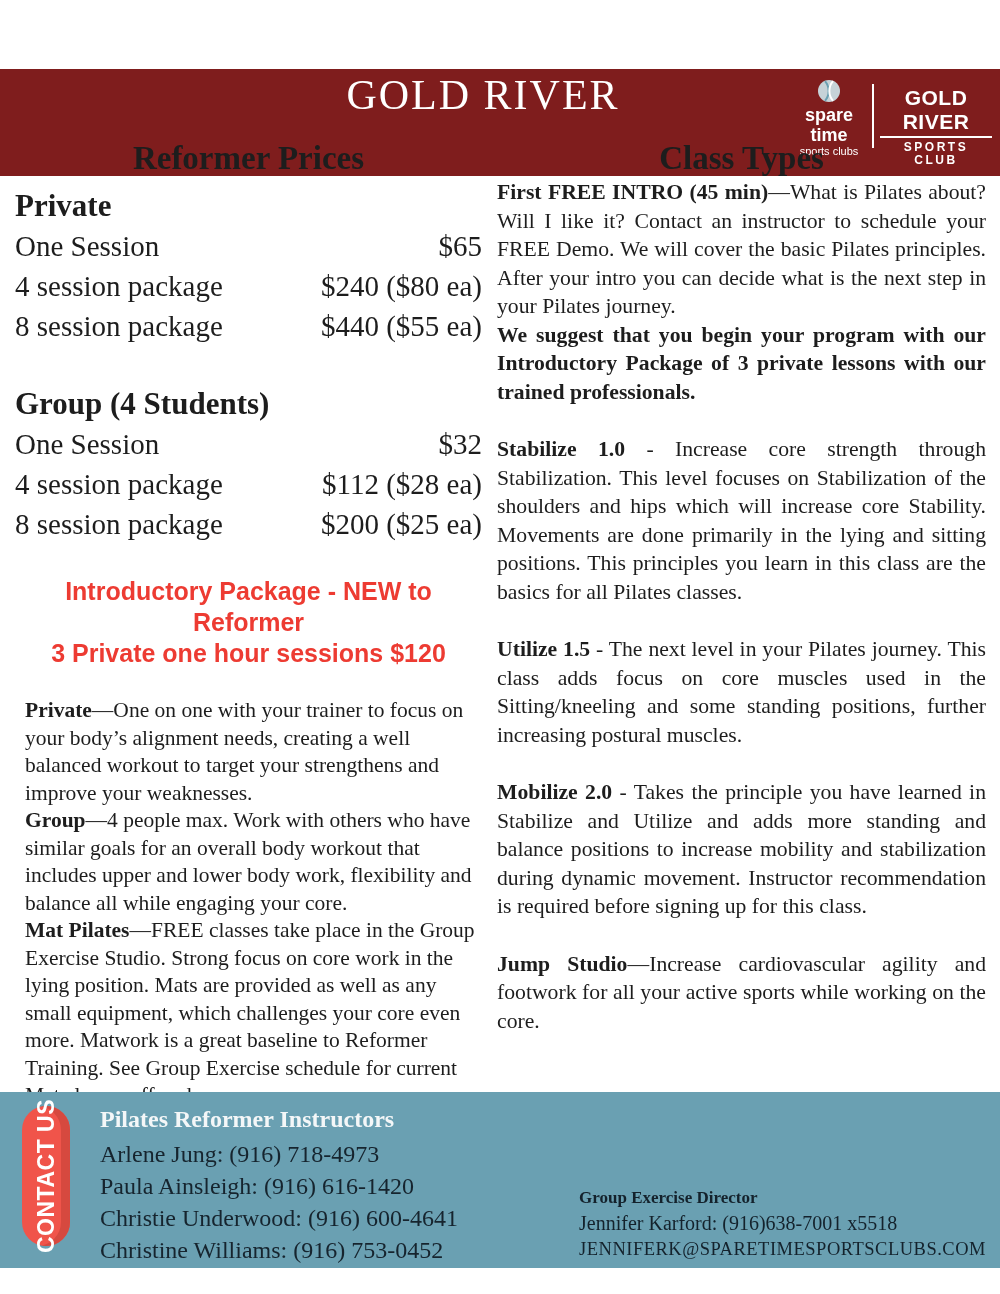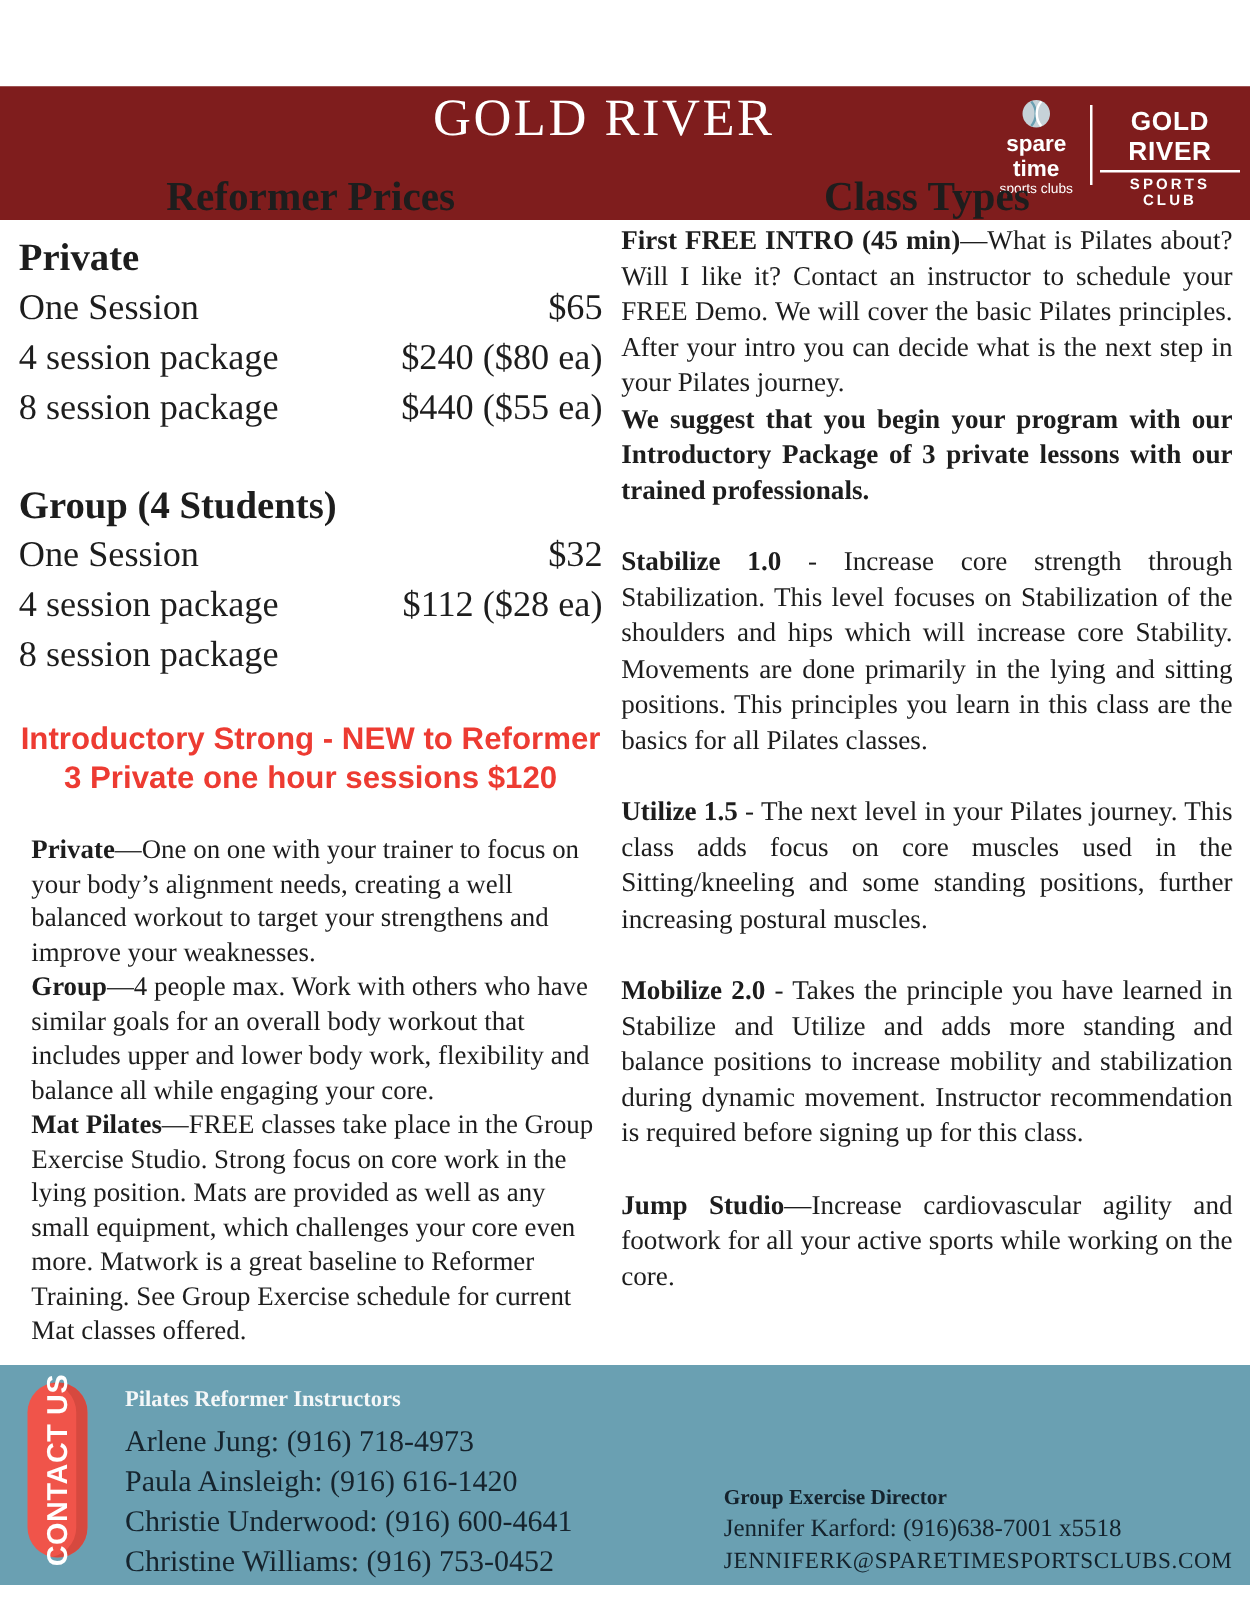--- a/index.html
+++ b/index.html
@@ -42,21 +42,21 @@
   .class-para.allbold{font-weight:bold;}
   .class-para b{font-weight:bold;}
   
   .footer-band{position:absolute;top:1092px;left:0;width:1000px;height:176px;background:#6aa0b2;}
   .contact-pill{position:absolute;left:22px;top:14px;width:48px;height:140px;background:#f0544a;
     border-radius:26px;box-shadow:inset -9px 0 0 #d6493f;}
   .pill-text{position:absolute;top:50%;left:50%;transform:translate(-50%,-50%) rotate(-90deg);
     white-space:nowrap;color:#ffffff;font-family:"Liberation Sans",sans-serif;font-weight:bold;
     font-size:23px;letter-spacing:0.5px;}
   .instructors{position:absolute;left:100px;top:12px;}
-  .instructors-title{color:#f4f7f8;font-size:18px;font-weight:bold;line-height:30px;margin:0 0 4px;}
+  .instructors-title{color:#f4f7f8;font-size:24px;font-weight:bold;line-height:30px;margin:0 0 4px;}
   .instructor-line{color:#16242e;font-size:24px;line-height:32px;}
   .director{position:absolute;top:94px;right:14px;text-align:left;color:#14222c;}
   .director-title{font-size:17px;font-weight:bold;line-height:24px;}
   .director-name{font-size:20px;line-height:26px;}
   .director-email{font-size:18.5px;line-height:26px;letter-spacing:0.5px;}
 </style>
 </head>
 <body>
 
 <div class="header-band">
@@ -104,24 +104,25 @@
   <div class="price-row">
     <span class="price-label">One Session</span>
     <span class="price-value">$32</span>
   </div>
   <div class="price-row">
     <span class="price-label">4 session package</span>
     <span class="price-value">$112 ($28 ea)</span>
   </div>
   <div class="price-row">
     <span class="price-label">8 session package</span>
+    <span class="price-value">$200 ($25 ea)</span>
   </div>
 
   <div class="intro-offer">
-    <div>Introductory Strong - NEW to Reformer</div>
+    <div>Introductory Package - NEW to Reformer</div>
     <div>3 Private one hour sessions $120</div>
   </div>
 
   <div class="descriptions">
     <p class="desc-para"><b>Private</b><span>—One on one with your trainer to focus on your body’s alignment needs, creating a well balanced workout to  target your strengthens and improve your weaknesses.</span></p>
     <p class="desc-para"><b>Group</b><span>—4 people max. Work with others who have similar goals for an overall body workout that includes upper and lower body work, flexibility and balance all while engaging your core.</span></p>
     <p class="desc-para"><b>Mat Pilates</b><span>—FREE classes take place in the Group Exercise Studio. Strong focus on core work in the lying position. Mats are provided as well as any small equipment, which challenges your core even more. Matwork is a great baseline to Reformer Training. See Group Exercise schedule for current Mat classes offered.</span></p>
   </div>
 </div>
 

